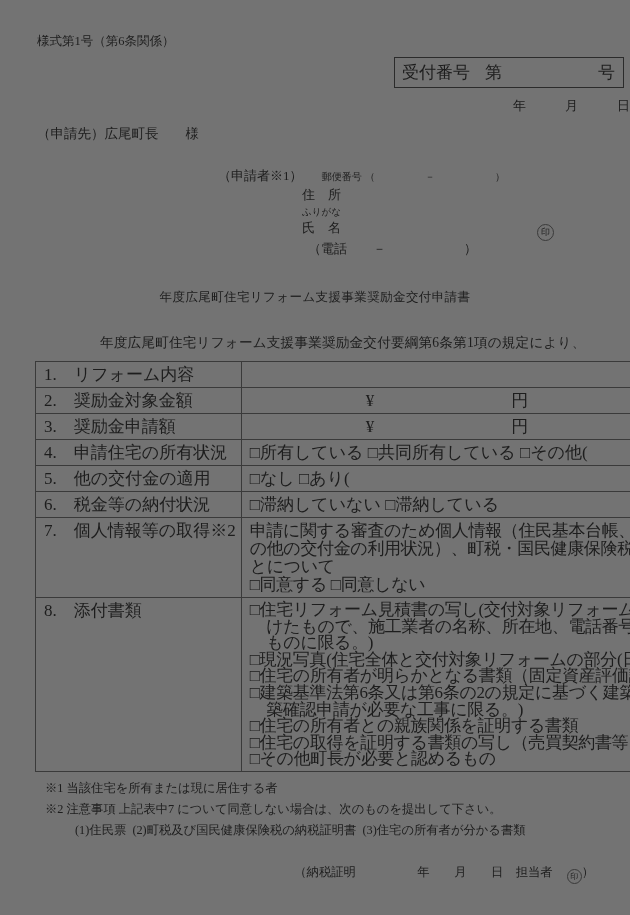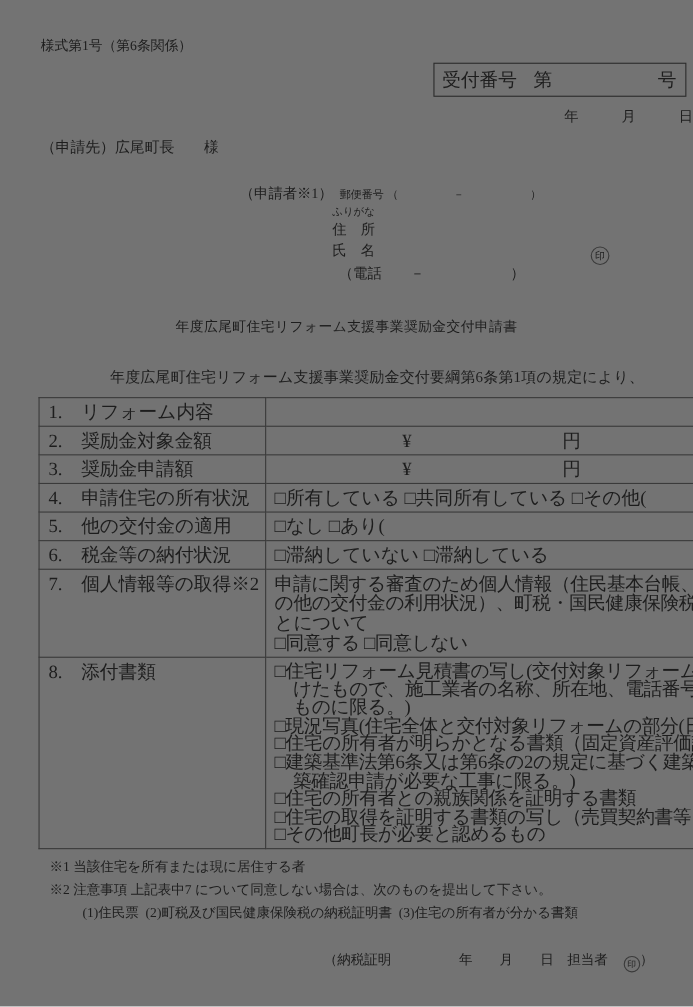--- a/index.html
+++ b/index.html
@@ -53,21 +53,21 @@
     height: 18px;
     line-height: 18px;
   }
   .applicant {
     margin-top: 23px;
     margin-left: 218px;
     font-size: 13px;
   }
   .applicant .app-line { height: 19px; line-height: 19px; }
   .applicant .small { font-size: 10px; }
-  .applicant .postal-label { margin-left: 3px; }
+  .applicant .postal-label { margin-left: 16px; }
   .app-indent { margin-left: 84px; }
   .furigana { font-size: 9.5px !important; height: 12px !important; line-height: 12px !important; margin-top: 2px; }
   .name-line { margin-bottom: 2px; }
   .phone-line { margin-left: 90px; height: 19px; line-height: 19px; }
   .seal {
     display: inline-flex;
     width: 17px; height: 17px;
     border: 1px solid #3a3a3a;
     border-radius: 50%;
     align-items: center;
@@ -165,22 +165,22 @@
   <div class="date-row">年　　　月　　　日</div>
 
   <div class="addressee">（申請先）広尾町長　　様</div>
 
   <div class="applicant">
     <div class="app-line">
       <span>（申請者※1）</span>
       <span class="small postal-label">郵便番号</span>
       <span class="small">（　　　　　－　　　　　　）</span>
     </div>
+    <div class="app-line app-indent">住　所</div>
     <div class="app-line app-indent furigana">ふりがな</div>
-    <div class="app-line app-indent">住　所</div>
     <div class="app-line app-indent name-line">
       <span>氏　名</span><span class="seal">
           <span>印</span>
         </span>
     </div>
     <div class="app-line phone-line">（電話　　－　　　　　　）</div>
   </div>
 
   <div class="doc-title">年度広尾町住宅リフォーム支援事業奨励金交付申請書</div>
 

